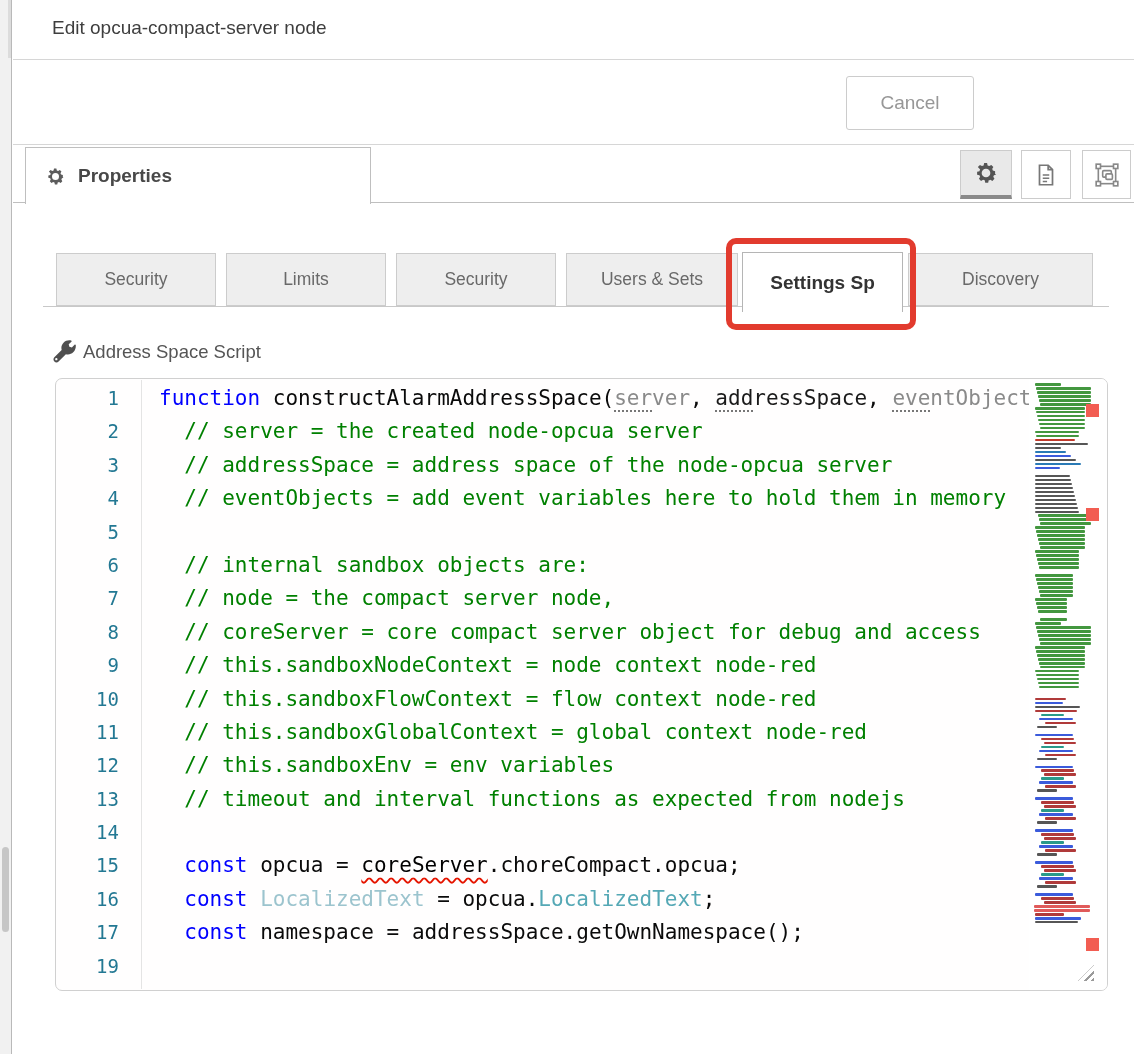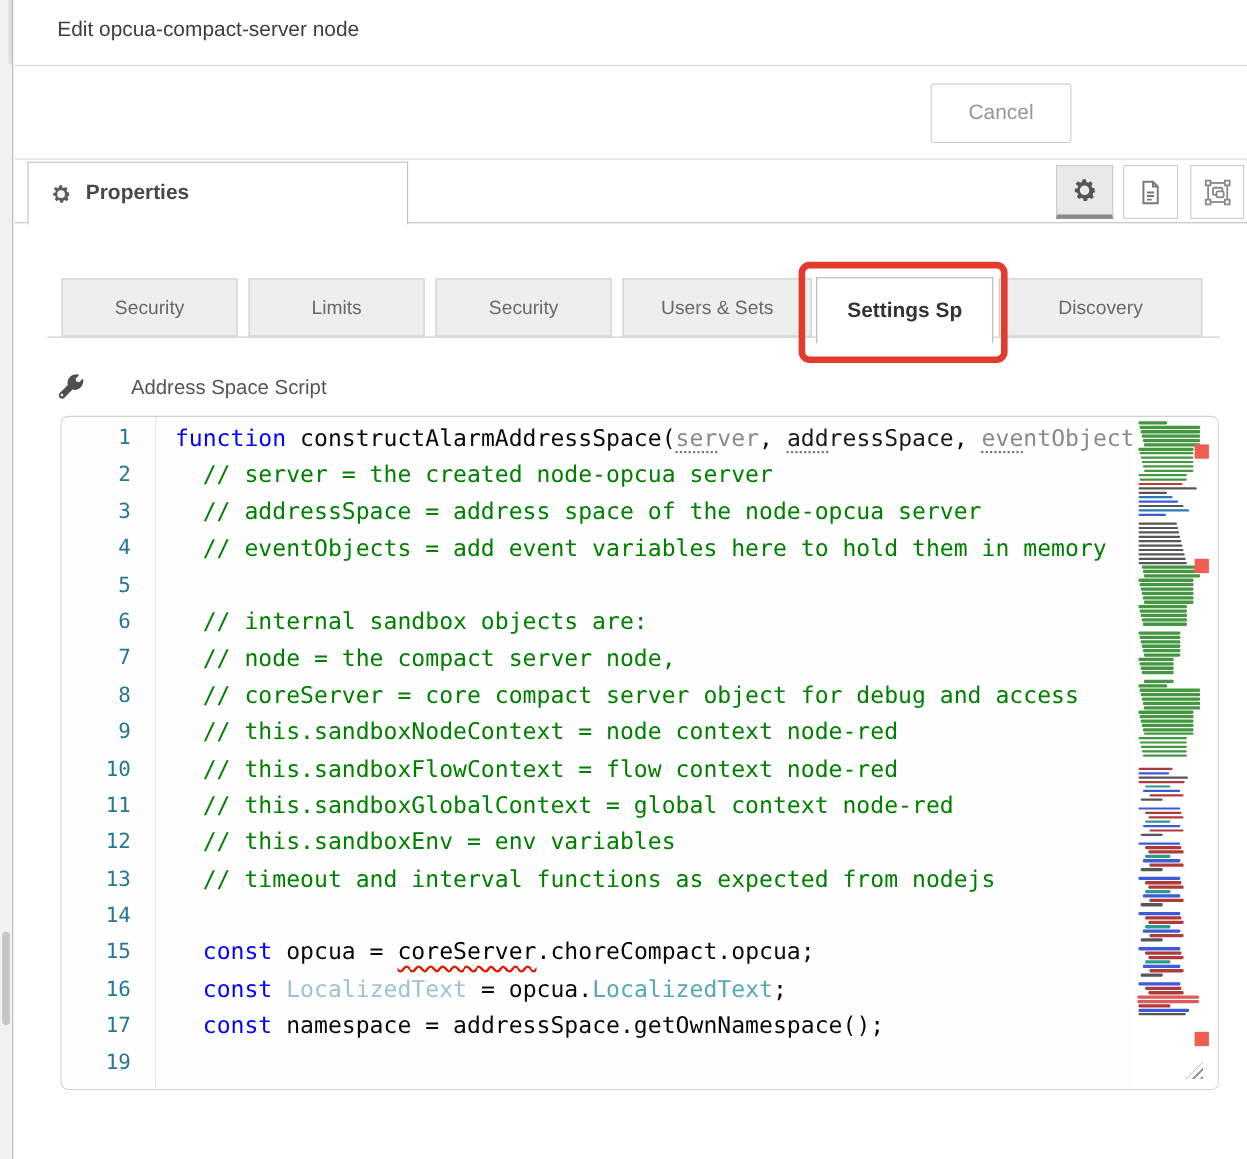--- a/index.html
+++ b/index.html
@@ -42,21 +42,21 @@
   .subtab-line { position:absolute; left:43px; top:306px; width:1066px; height:1px; background:#c8c8c8; z-index:1; }
   .subtab { position:absolute; top:253px; height:53px; background:#eeeeee; border:1px solid #ccc; z-index:2;
             display:flex; align-items:center; justify-content:center; font-size:17.5px; color:#696969;
             overflow:hidden; white-space:nowrap; cursor:pointer; }
   .subtab.active { top:252px; height:60px; background:#fff; border:1px solid #b5b5b5; border-bottom:none;
                    z-index:3; font-size:19px; font-weight:bold; color:#333; }
   .annotation-box { position:absolute; left:726px; top:238px; width:190px; height:92px;
                     border:6px solid #e23b2e; border-radius:10px; z-index:4; pointer-events:none; }
 
   
-  .section-label { position:absolute; left:53px; top:340px; display:flex; align-items:center;gap:36px; }
+  .section-label { position:absolute; left:53px; top:340px; display:flex; align-items:center; }
   .section-label svg { width:23px; height:23px; }
   .section-label span { margin-left:7px; font-size:18.5px; color:#555; }
 
   
   .editor { position:absolute; left:55px; top:378px; width:1053px; height:613px; background:#fffefe;
             border:1px solid #d0d0d0; border-radius:7px; overflow:hidden; }
   .gutter { position:absolute; left:0; top:3px; width:85px; text-align:right; padding-right:22px;
             font-family:"DejaVu Sans Mono", monospace; font-size:19px; color:#237893; }
   .gutter div { height:33.4px; line-height:33.4px; }
   .gutter-sep { position:absolute; left:85px; top:1px; bottom:1px; width:1px; background:#e4e4e4; }

